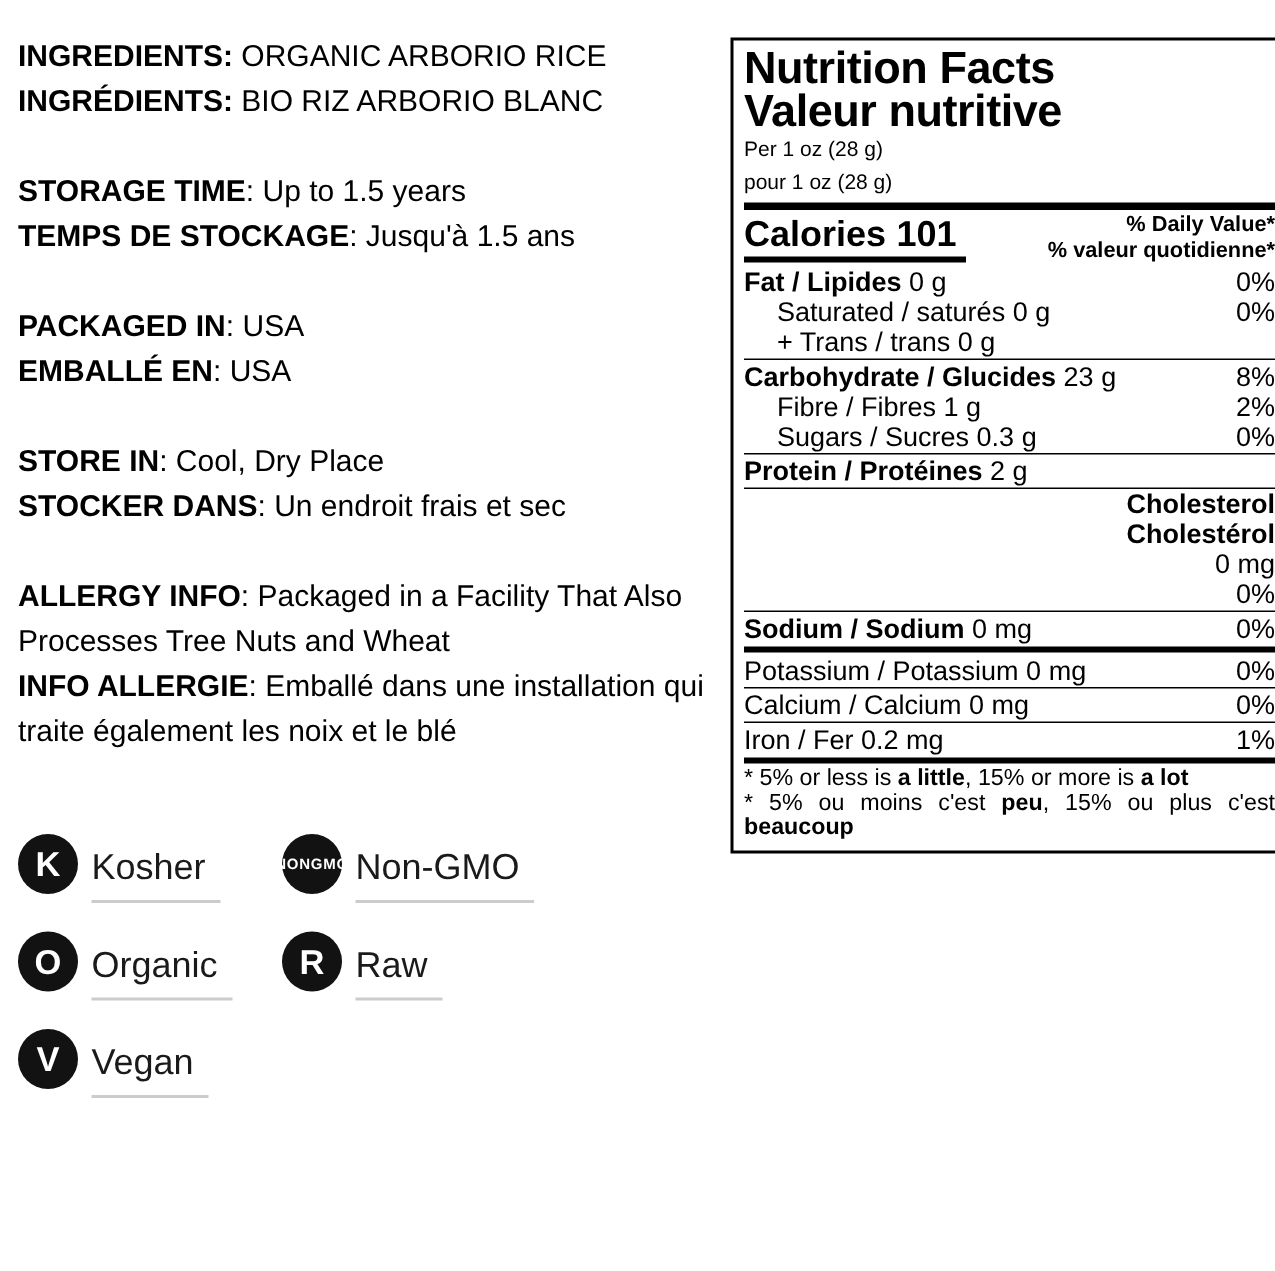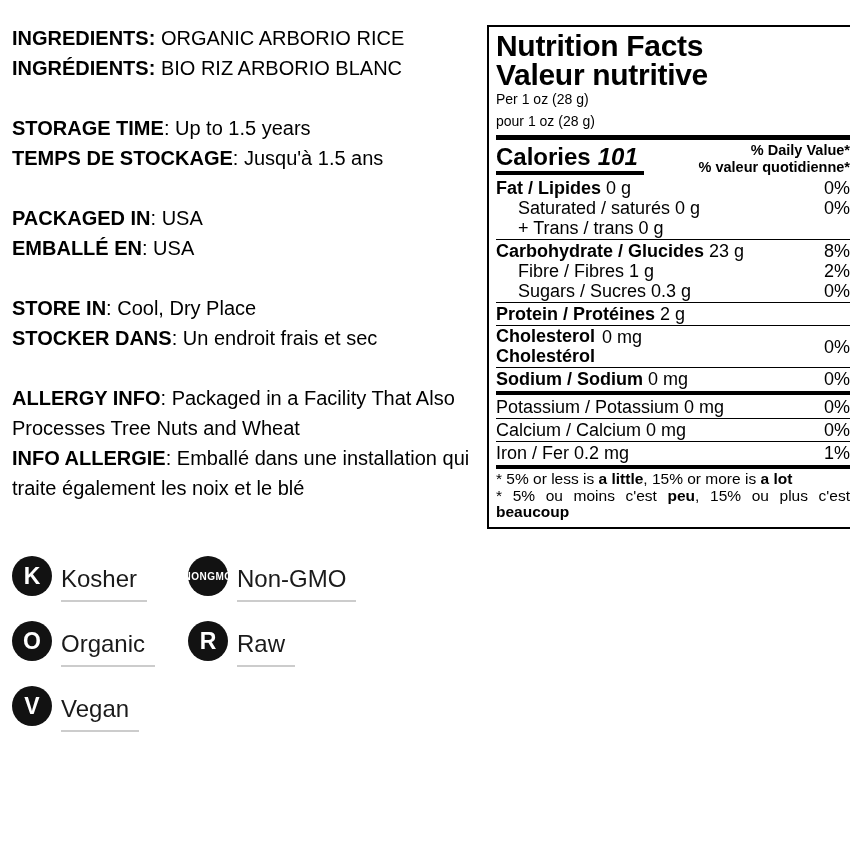--- a/index.html
+++ b/index.html
@@ -27,29 +27,29 @@
     box-sizing: border-box;
     border: 2px solid #000;
     padding: 4px 7px 6px 7px;
     background: #fff;
   }
   .nf-title { font-size: 30px; line-height: 29px; font-weight: 700; letter-spacing: -0.3px; margin: 0; }
   .serv { font-size: 14px; line-height: 21.5px; margin: 0; }
   .bar { height: 5px; background: #000; margin: 3px 0 2px 0; }
   .cal-row { display: flex; justify-content: space-between; align-items: flex-end; margin: 1px 0 3px 0; }
   .cal { font-size: 24px; line-height: 25px; font-weight: 700; border-bottom: 4px solid #000; padding: 0 6px 2px 0; }
-  .cal .cal-val { margin-left: 7px; font-style: italic; }
+  .cal .cal-val { margin-left: 7px; }
   .dv-block { text-align: right; font-size: 14.5px; line-height: 16.5px; font-weight: 700; }
   .row { display: flex; align-items: baseline; font-size: 18px; line-height: 20px; }
   .row .amt { margin-left: 5px; }
   .row .pct { margin-left: auto; }
   .ind { padding-left: 22px; }
   .hr { border-top: 1px solid #000; margin: 1px 0; height: 0; }
   .thick { height: 4px; background: #000; margin: 2px 0; }
-  .chol { align-items: flex-start; }
+  .chol { align-items: flex-end; flex-direction: column; }
   .chol .nm2 { display: flex; flex-direction: column; font-weight: 700; line-height: 19.5px; }
   .chol .amt { margin-left: 7px; }
   .chol .pct { align-self: center; }
   .foot { font-size: 15.5px; line-height: 16.5px; margin-top: 2px; }
   .fn { margin: 0; }
   .fn-just { text-align: justify; }
 
   
   .badges {
     position: absolute; left: 12px; top: 556px;

